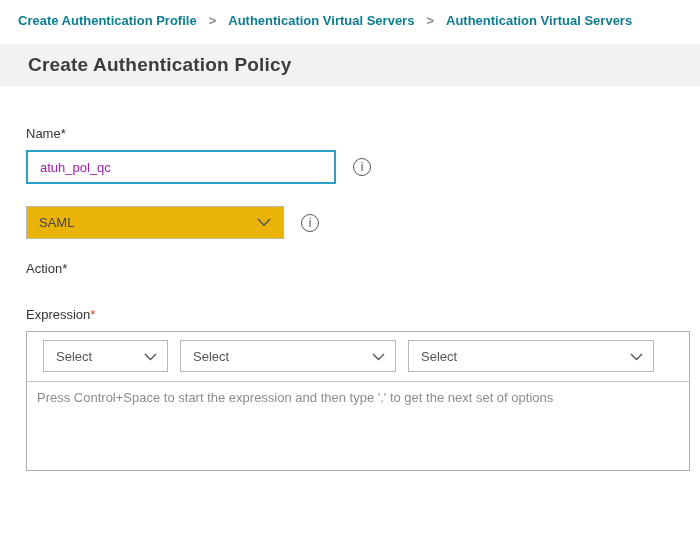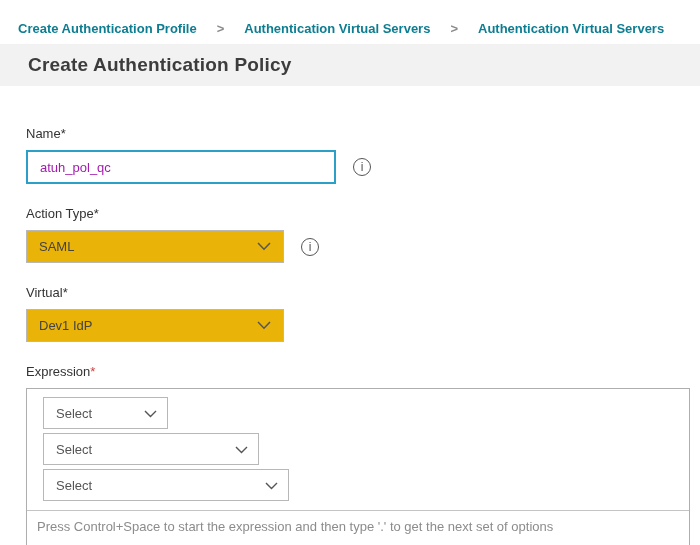--- a/index.html
+++ b/index.html
@@ -9,22 +9,21 @@
     height: 545px;
     overflow: hidden;
     background: #ffffff;
     font-family: "Liberation Sans", sans-serif;
     color: #333;
   }
 
   
   .breadcrumb {
     display: flex;
-    align-items: center;
-    gap: 20px;
+    gap: 12px;
     padding: 13px 0 0 18px;
     height: 44px;
     white-space: nowrap;
   }
   .crumb {
     color: #0d7d91;
     font-weight: bold;
     font-size: 13px;
     cursor: pointer;
   }
@@ -121,25 +120,24 @@
   .btn + .btn { margin-left: 4px; }
 
   
   .expr-box {
     width: 664px;
     border: 1px solid #aeaeae;
     margin-top: 2px;
   }
   .expr-toolbar {
     display: flex;
-    gap: 4px;
+    gap: 12px;
     padding: 8px 10px 9px 16px;
     border-bottom: 1px solid #c4c4c4;
     background: #fff;
-    flex-direction: column;
   }
   .expr-select {
     height: 32px;
     border: 1px solid #b8b8b8;
     background: #fff;
     display: flex;
     align-items: center;
     justify-content: space-between;
     padding: 0 10px 0 12px;
     font-size: 13px;
@@ -185,49 +183,38 @@
     <div class="field-label">
       <span>Name</span><span>*</span>
     </div>
     <div class="field-row">
       <input class="text-input" type="text" autofocus="" value="atuh_pol_qc" style="">
       <span class="info-icon">i</span>
     </div>
   </div>
 
   <div class="field-group">
-    <div class="field-label">
-      <span>Action Type</span><span>*</span>
-    </div>
     <div class="field-row">
       <div class="select-control">
         <span>SAML</span>
         <span class="chevron">
           <svg width="14" height="9" viewBox="0 0 14 9">
               <path d="M1 1l6 6.2L13 1" fill="none" stroke="#555" stroke-width="1.5"></path>
             </svg>
         </span>
       </div>
       <span class="info-icon">i</span>
     </div>
   </div>
 
   <div class="field-group">
     <div class="field-label">
-      <span>Virtual</span><span>*</span>
+      <span>Action</span><span>*</span>
     </div>
     <div class="field-row">
-      <div class="select-control">
-        <span>Dev1 IdP</span>
-        <span class="chevron">
-          <svg width="14" height="9" viewBox="0 0 14 9">
-              <path d="M1 1l6 6.2L13 1" fill="none" stroke="#555" stroke-width="1.5"></path>
-            </svg>
-        </span>
-      </div>
     </div>
   </div>
 
   <div class="field-group">
     <div class="field-label">
       <span>Expression</span><span class="req-red">*</span>
     </div>
 
     <div class="expr-box">
       <div class="expr-toolbar">

